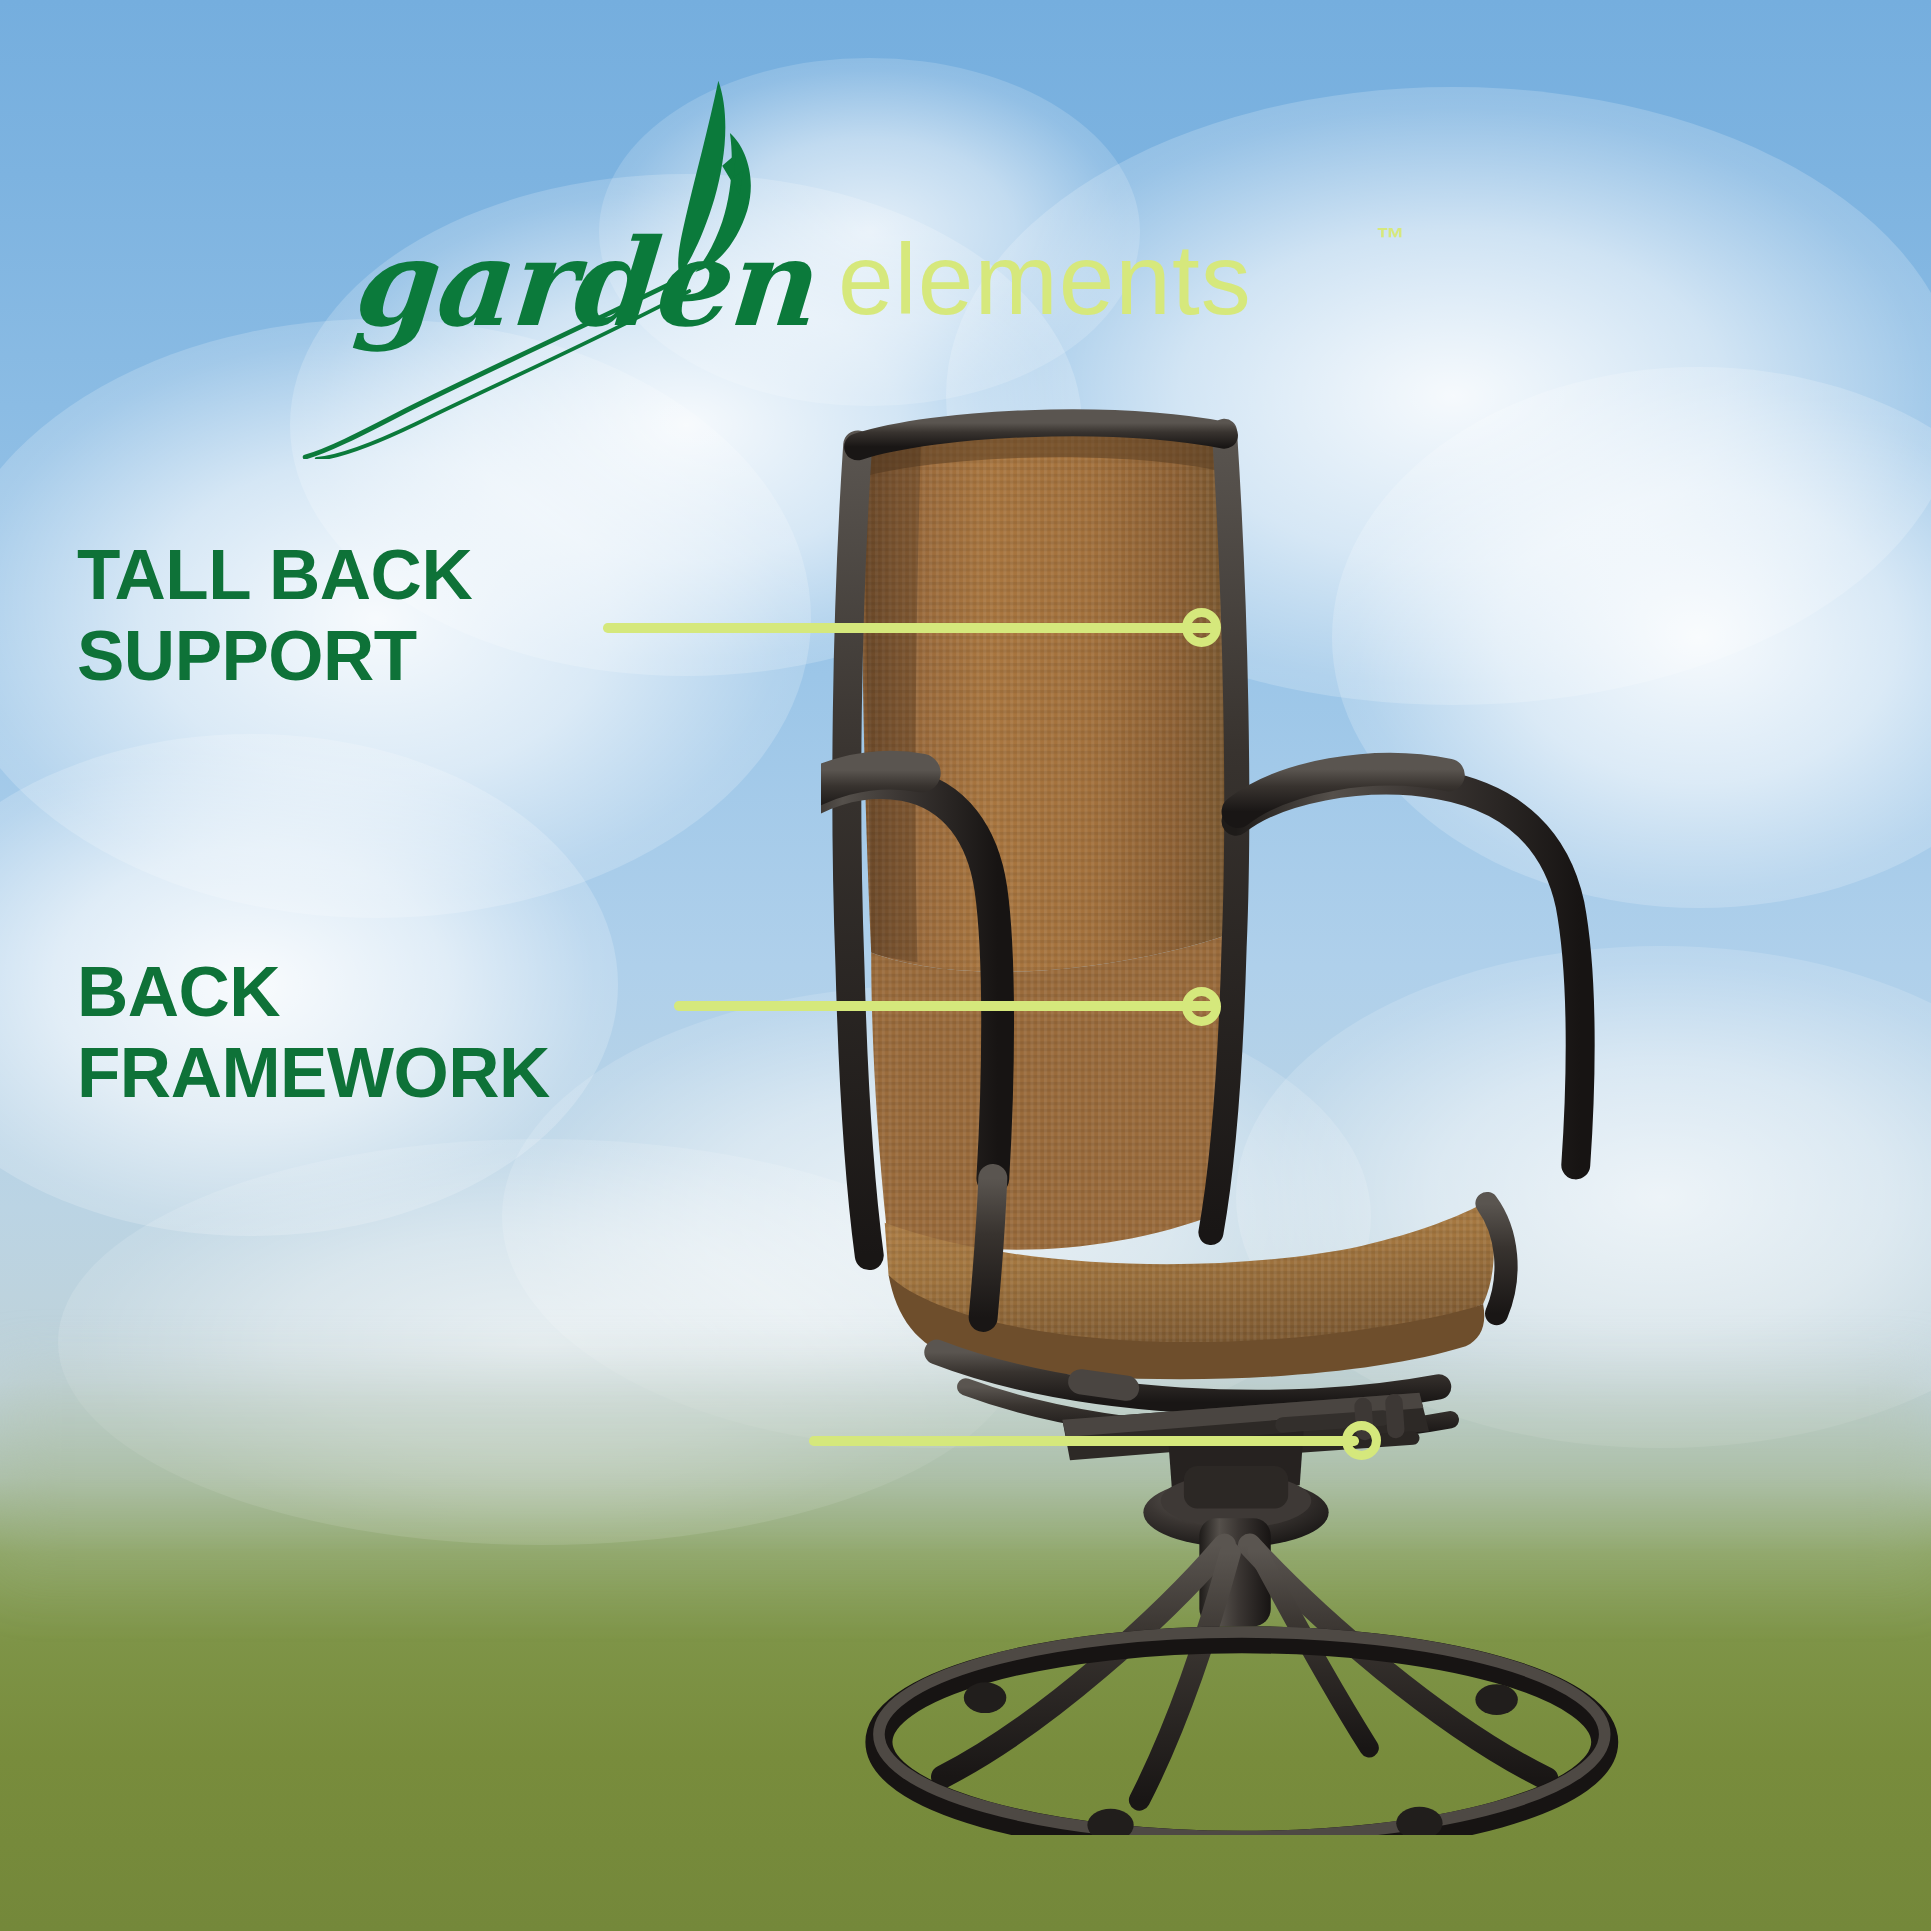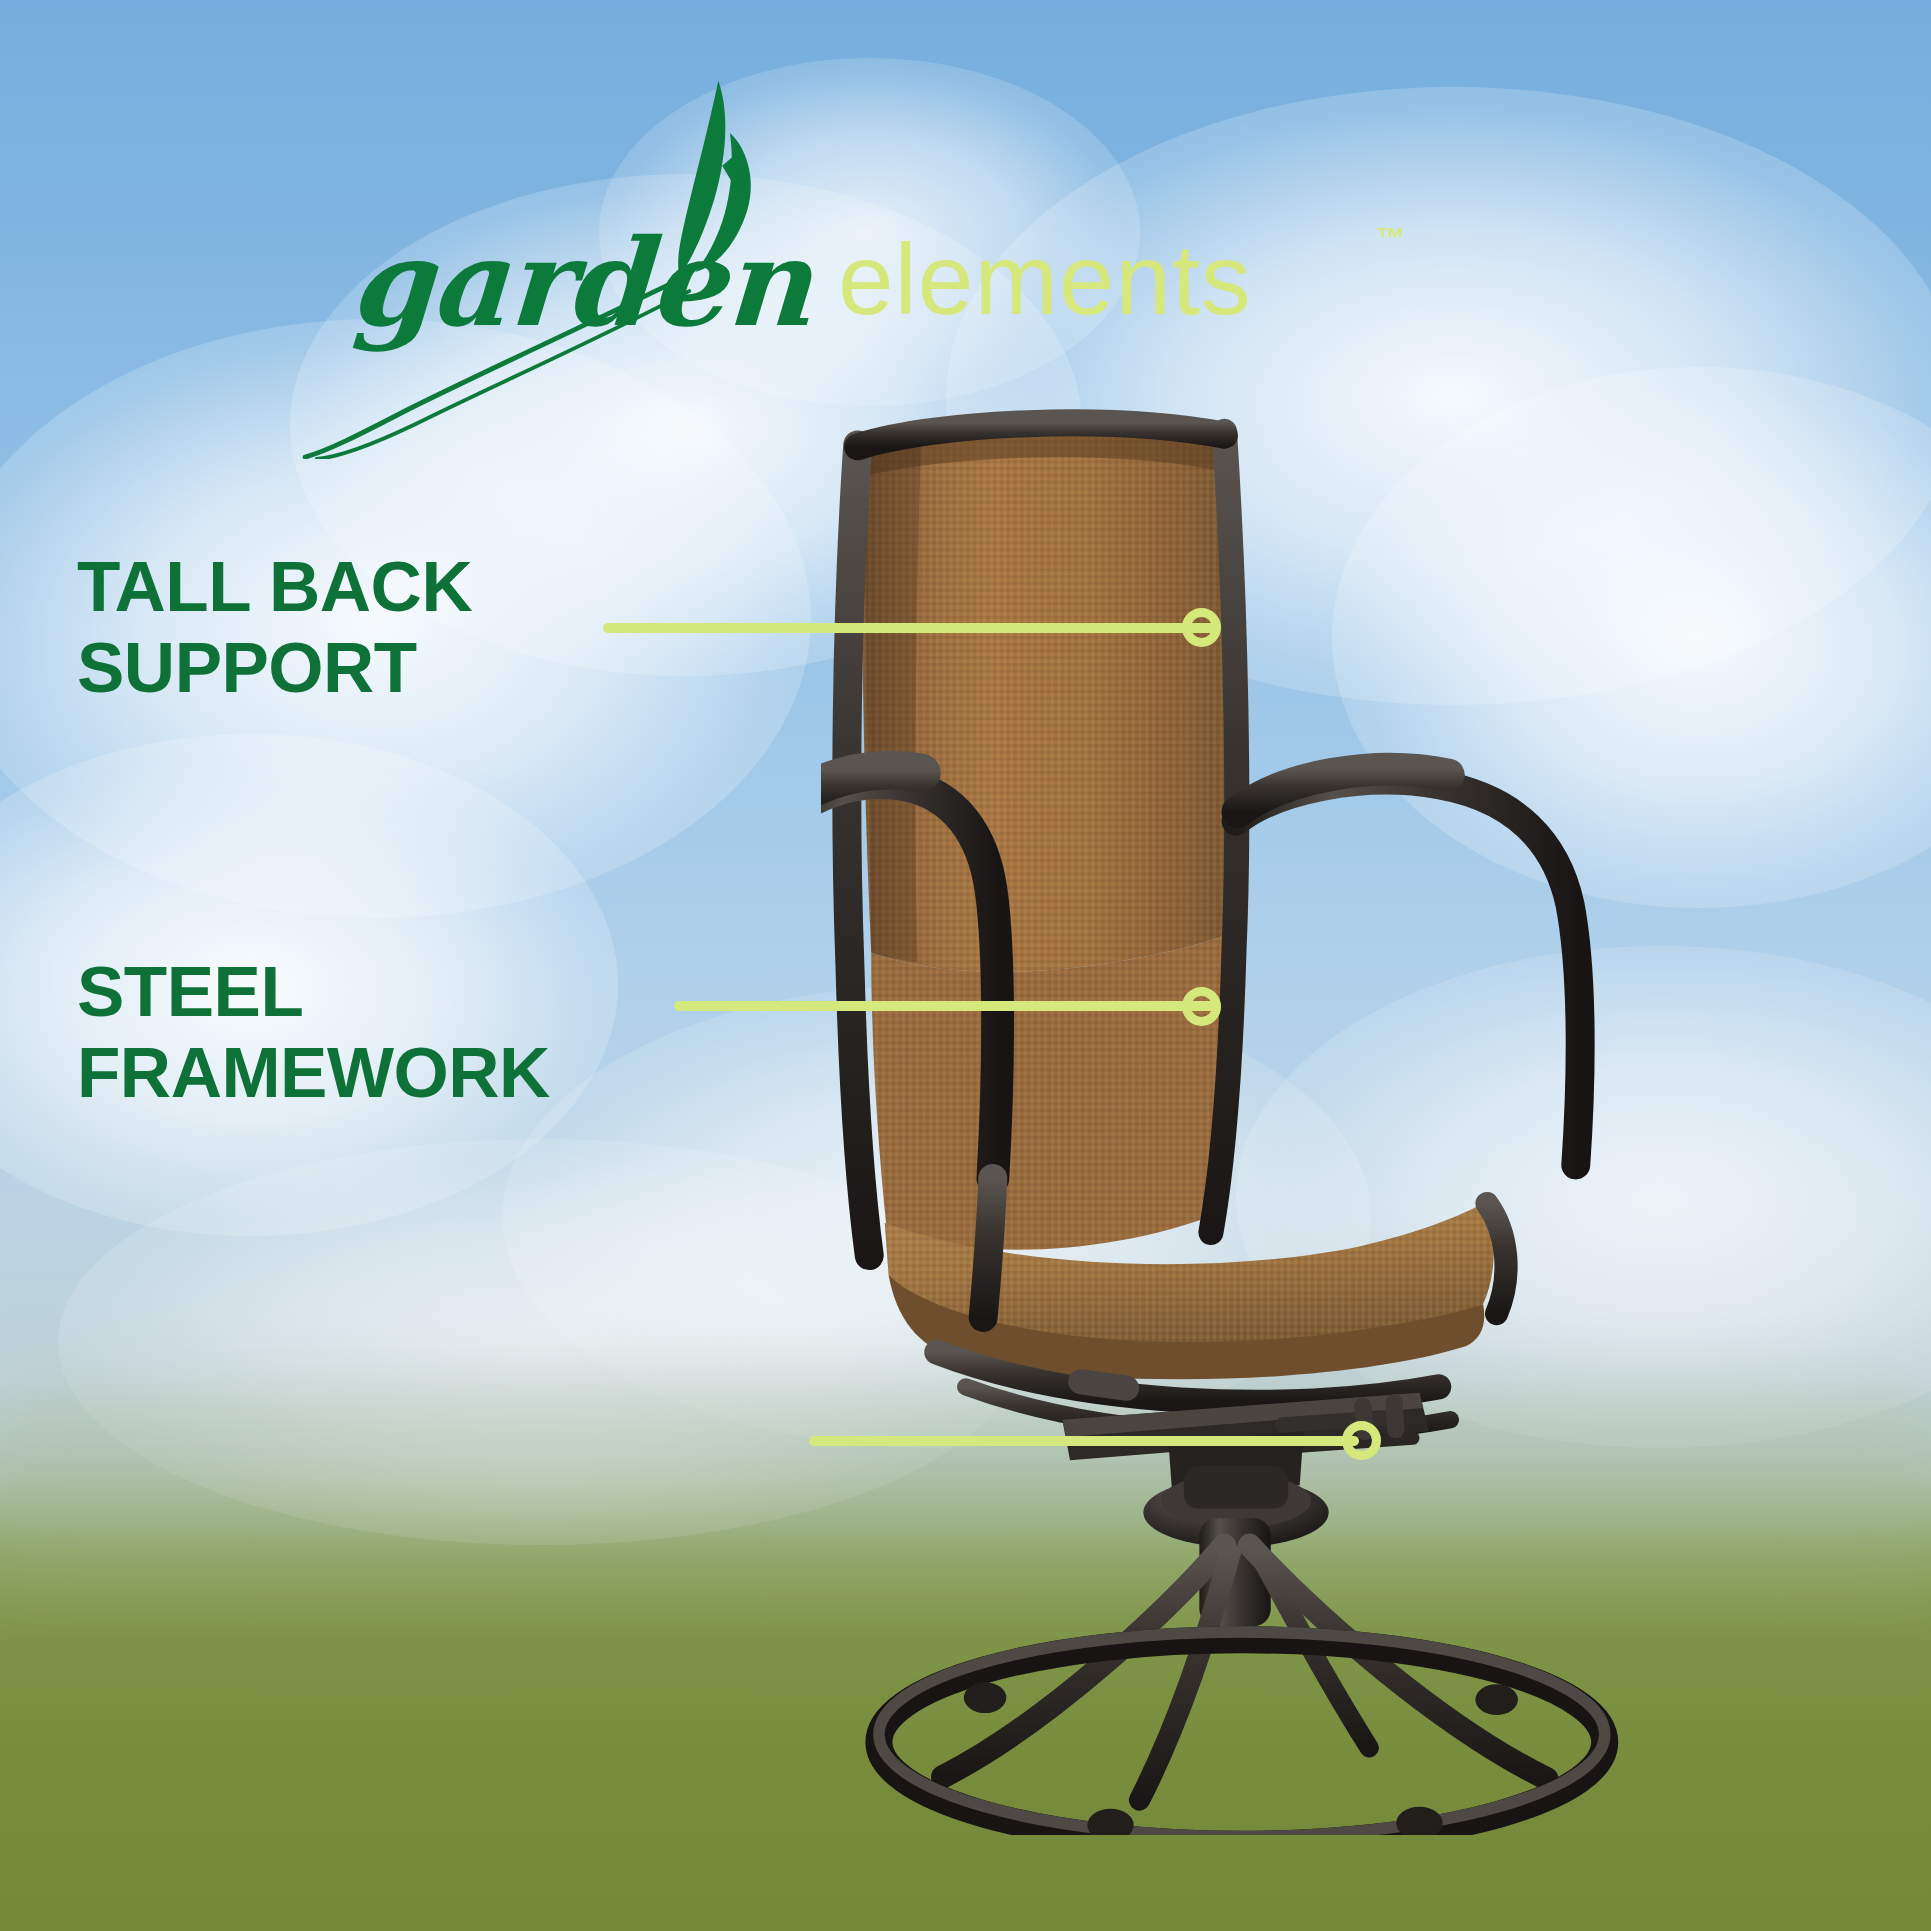--- a/index.html
+++ b/index.html
@@ -78,21 +78,21 @@
   .callout-text{
     position:absolute;
     font-family:"Liberation Sans",sans-serif;
     font-weight:700;
     font-size:71px;
     line-height:81px;
     letter-spacing:-0.5px;
     color:#0E7238;
     white-space:pre-line;
   }
-  .ct1{left:77px; top:546px;}
+  .ct1{left:77px; top:534px;}
   .ct2{left:77px; top:951px;}
   .ct3{left:77px; top:1357px;}
 
   
   .leader{position:absolute;height:9.7px;background:#D5E87C;border-radius:4.8px;}
   .l1{left:603px;  top:623px;  width:613px;}
   .l2{left:674px;  top:1001px; width:543px;}
   .l3{left:809px;  top:1436px; width:550px;}
   .dot{
     position:absolute;width:39px;height:39px;border-radius:50%;
@@ -288,17 +288,17 @@
   <div class="dot d1"></div>
 
   <div class="leader l2"></div>
   <div class="dot d2"></div>
 
   <div class="leader l3"></div>
   <div class="dot d3"></div>
 
   <div class="callout-text ct1">TALL BACK
 SUPPORT</div>
-  <div class="callout-text ct2">STEEL
+  <div class="callout-text ct2">BACK
 FRAMEWORK</div>
 
 </div>
 
 
 </body></html>

